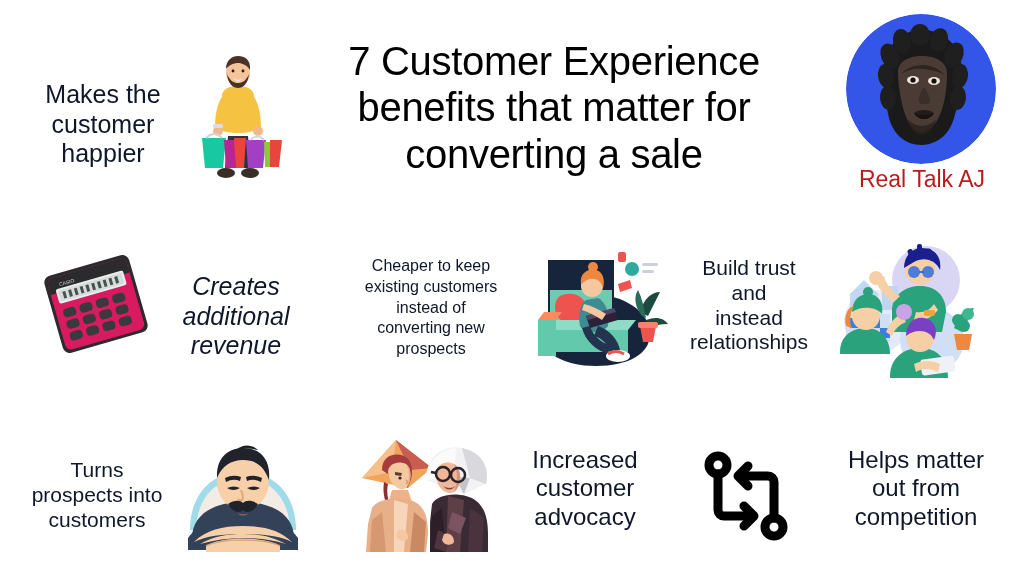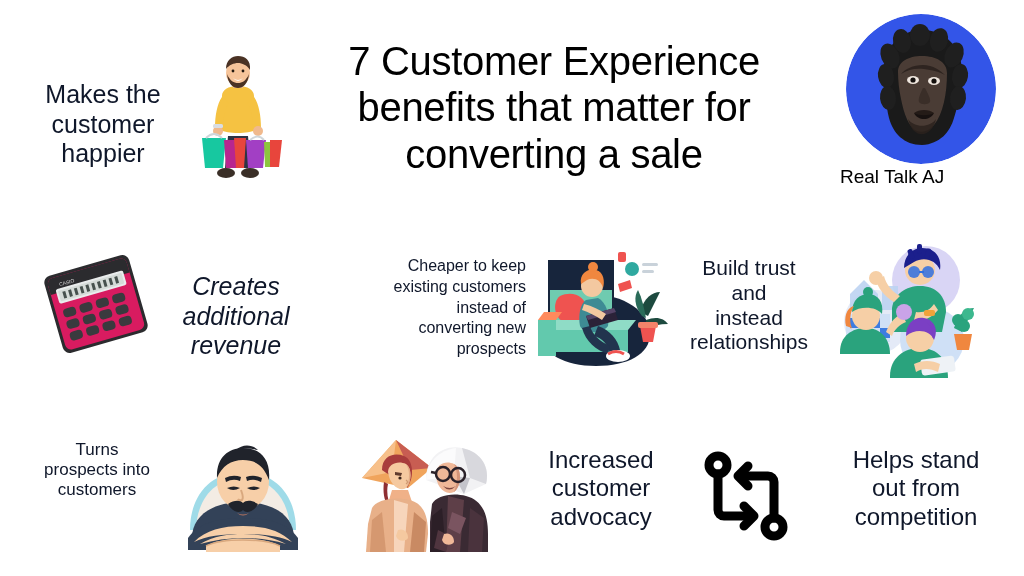--- a/index.html
+++ b/index.html
@@ -35,22 +35,22 @@
     white-space:pre-line;
   }
 
   
   .avatar-wrap{position:absolute;left:840px;top:14px;width:160px;height:190px;}
   .avatar-circle{
     position:absolute;left:6px;top:0;width:150px;height:150px;border-radius:50%;
     overflow:hidden;
   }
   .avatar-name{
-    position:absolute;left:0;top:152px;width:164px;
-    font-size:19px;color:#000000;
+    position:absolute;left:0;top:152px;width:164px;text-align:center;
+    font-size:23px;color:#b91c1c;
   }
 
   
   .ill{position:absolute;}
   .ill svg{display:block;width:100%;height:100%;}
 
   
   .swap{position:absolute;}
 </style>
 </head>
@@ -192,21 +192,21 @@
           <rect x="77" y="72" width="13" height="9" rx="4"></rect>
         </g>
       </g>
     </svg>
   </div>
 
   <div class="txt" style="left:156px;top:272px;width:160px;font-size:25px;font-style:italic;">Creates
 additional
 revenue</div>
 
-  <div class="txt" style="left:336px;top:256px;width:190px;font-size:16px;line-height:1.30;text-align:right;">Cheaper to keep
+  <div class="txt" style="left:336px;top:256px;width:190px;font-size:16px;line-height:1.30;">Cheaper to keep
 existing customers
 instead of
 converting new
 prospects</div>
 
   <div class="ill" style="left:524px;top:238px;width:150px;height:140px;">
     <svg viewBox="0 0 150 140" xmlns="http://www.w3.org/2000/svg">
 
       <path d="M18 95 C18 72 38 56 66 56 C100 56 126 74 126 96 C126 116 104 128 72 128
                C40 128 18 116 18 95 Z" fill="#17253c"></path>
@@ -327,21 +327,21 @@
       <g>
         <path d="M126 92 C130 78 138 72 146 72 C142 80 138 88 134 96 Z" fill="#2aa37d"></path>
         <circle cx="130" cy="84" r="6" fill="#2aa37d"></circle>
         <circle cx="140" cy="78" r="6" fill="#3cb88e"></circle>
         <circle cx="136" cy="90" r="6" fill="#2aa37d"></circle>
         <path d="M126 98 h18 l-3 16 h-12 z" fill="#f0873f"></path>
       </g>
     </svg>
   </div>
 
-  <div class="txt" style="left:8px;top:440px;width:178px;font-size:17px;">Turns
+  <div class="txt" style="left:8px;top:458px;width:178px;font-size:21px;">Turns
 prospects into
 customers</div>
 
   <div class="ill" style="left:176px;top:438px;width:134px;height:114px;">
     <svg viewBox="0 0 134 114" xmlns="http://www.w3.org/2000/svg">
 
       <path d="M14 92 C14 58 34 34 67 34 C100 34 120 58 120 92 z" fill="#9fdbe8"></path>
       <path d="M20 94 C20 62 38 40 67 40 C96 40 114 62 114 94 z" fill="#f3ece4"></path>
 
       <path d="M16 100 C16 78 36 64 67 64 C98 64 118 78 118 100 l0 10 h-102 z" fill="#334258"></path>
@@ -427,21 +427,21 @@
         <path d="M84 82 l10 -8 l4 44 h-16 z" fill="#2c1f27"></path>
         <path d="M122 74 l14 10 l-2 34 h-14 z" fill="#4a333d"></path>
         <path d="M104 78 l14 6 l-6 16 l-12 -6 z" fill="#7a5460"></path>
         <path d="M90 96 l12 6 l-4 16 l-12 -4 z" fill="#50353f"></path>
 
         <path d="M96 100 C102 98 106 102 106 108 C104 112 96 112 94 106 Z" fill="#f0b898"></path>
       </g>
     </svg>
   </div>
 
-  <div class="txt" style="left:520px;top:446px;width:162px;font-size:24px;">Increased
+  <div class="txt" style="left:504px;top:446px;width:162px;font-size:24px;">Increased
 customer
 advocacy</div>
 
   <div class="swap" style="left:700px;top:448px;width:92px;height:96px;">
     <svg viewBox="0 0 92 96" xmlns="http://www.w3.org/2000/svg">
       <g fill="none" stroke="#000000" stroke-width="9" stroke-linecap="round" stroke-linejoin="round">
 
         <circle cx="18" cy="17" r="9"></circle>
 
         <path d="M18 26 V62 a6 6 0 0 0 6 6 H52"></path>
@@ -450,17 +450,17 @@
 
         <circle cx="74" cy="79" r="9"></circle>
 
         <path d="M74 70 V34 a6 6 0 0 0 -6 -6 H40"></path>
 
         <path d="M48 18 L38 28 L48 38"></path>
       </g>
     </svg>
   </div>
 
-  <div class="txt" style="left:816px;top:446px;width:200px;font-size:24px;">Helps stand
+  <div class="txt" style="left:816px;top:446px;width:200px;font-size:24px;">Helps matter
 out from
 competition</div>
 
 </div>
 
 </body></html>

